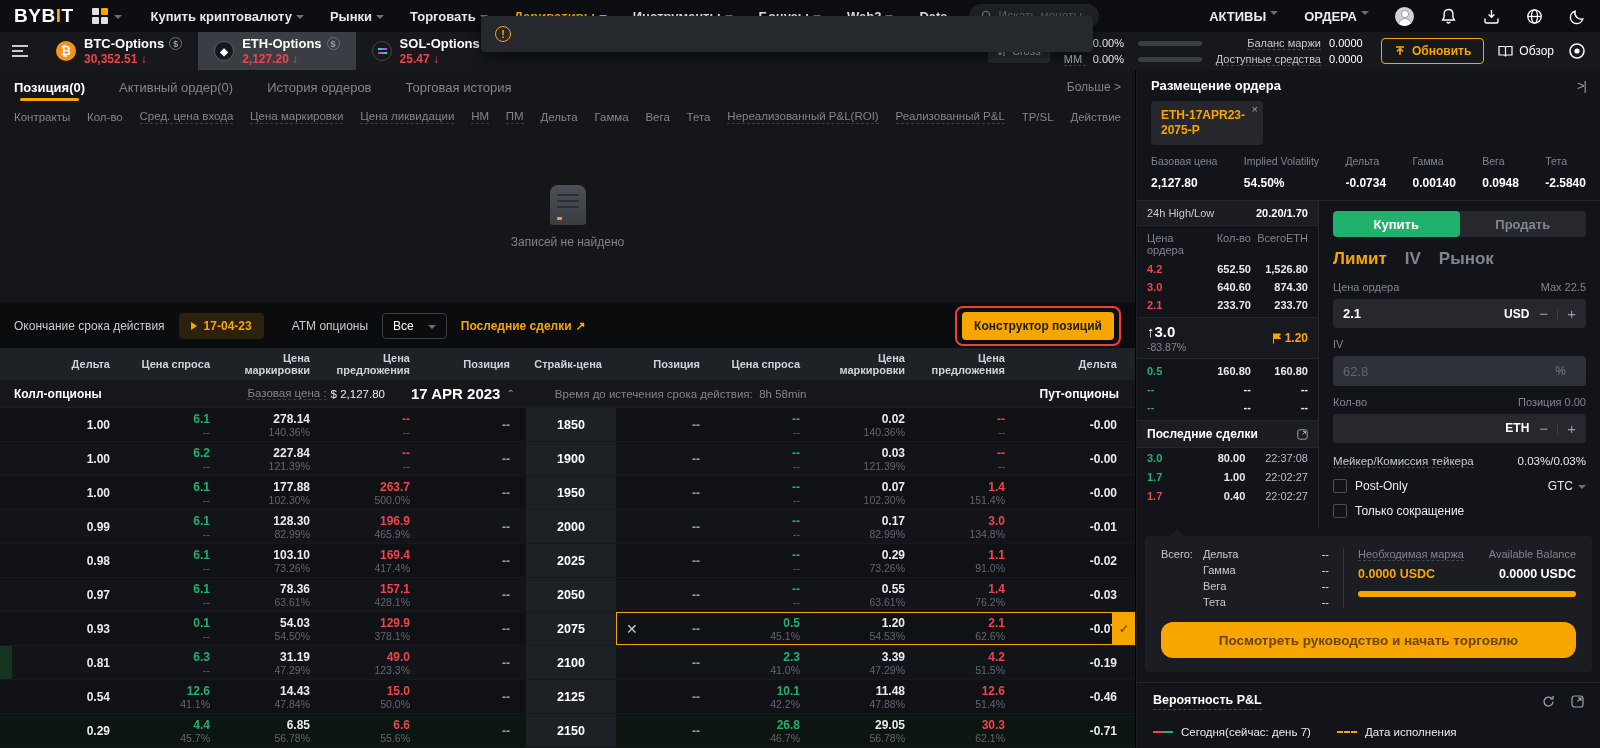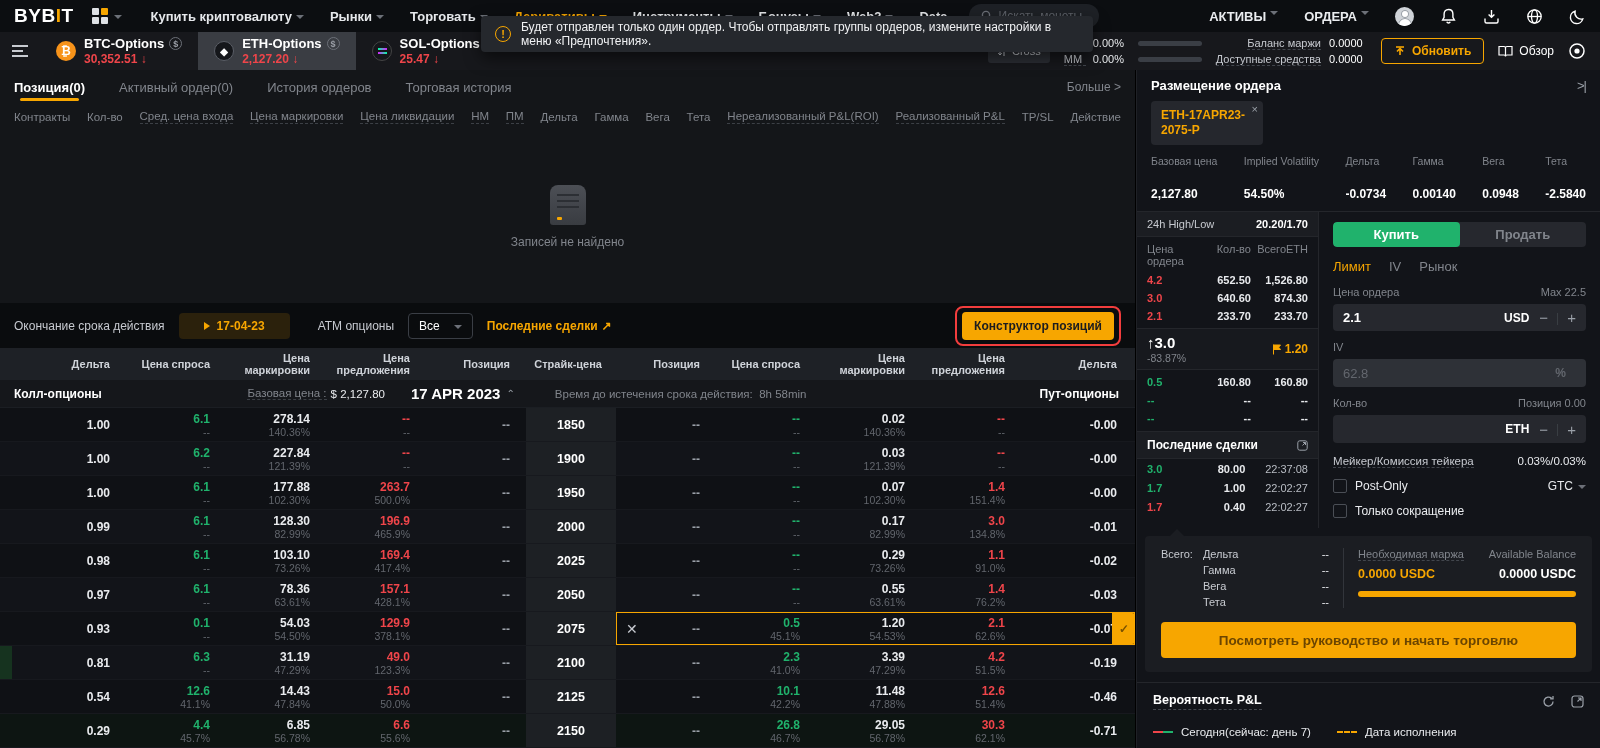--- a/index.html
+++ b/index.html
@@ -93,21 +93,21 @@
   .pempty{height:173px;display:flex;flex-direction:column;align-items:center;justify-content:center;gap:10px}
   .pempty .fico{width:36px;height:40px;background:linear-gradient(#4c4f55,#393c41);border-radius:8px 8px 3px 3px;position:relative}
   .pempty .fico:before{content:"";position:absolute;left:7px;top:9px;right:7px;height:2px;background:#2c2f34;box-shadow:0 6px 0 #2c2f34,0 12px 0 #2c2f34}
   .pempty .fico:after{content:"";position:absolute;left:7px;bottom:5px;width:5px;height:3px;background:var(--orange);border-radius:1px}
   .pempty .t{color:var(--t2);font-size:12px}
 
   
   .chain{flex:1;background:#0a0c0e;display:flex;flex-direction:column}
   .cfilter{height:45px;display:flex;align-items:center;padding:0 14px;gap:14px}
   .cfilter .lab{color:#c7cad0;font-size:12px}
-  .datechip{display:flex;align-items:center;gap:7px;background:rgba(247,166,0,.14);border-radius:4px;padding:6px 25px;cursor:pointer}
+  .datechip{display:flex;align-items:center;gap:7px;background:rgba(247,166,0,.14);border-radius:4px;padding:6px 12px;cursor:pointer}
   .datechip .tri{width:0;height:0;border-top:4px solid transparent;border-bottom:4px solid transparent;border-left:6px solid var(--orange)}
   .datechip .dt{color:var(--orange);font-weight:bold;font-size:12px}
   .seldd{display:flex;align-items:center;gap:14px;border:1px solid #3a3e45;border-radius:4px;padding:5px 10px;color:#fff;font-size:12px;cursor:pointer}
   .linkor{color:var(--orange);font-size:12px;font-weight:bold;cursor:pointer;display:flex;gap:4px;align-items:center}
   .cfilter .grow{flex:1}
   .redbox{border:2px solid #f23d3d;border-radius:8px;padding:4px 5px}
   .buildbtn{background:var(--orange);color:#1b1c1f;font-weight:bold;font-size:12px;border-radius:4px;padding:7px 12px;cursor:pointer;white-space:nowrap}
 
   
   .chead{height:32px;background:#1e2126;display:flex;align-items:center}
@@ -143,21 +143,21 @@
 
   
   .panel{flex:1;background:#121419;border-left:1px solid #1f2126;display:flex;flex-direction:column;position:relative}
   .phead{display:flex;align-items:center;justify-content:space-between;padding:8px 14px 4px}
   .phead .t{font-weight:bold;font-size:13px;color:#fff}
   .collapse{color:#9aa0a8;font-size:13px;cursor:pointer;letter-spacing:-1px}
   .chip{margin:4px 14px 0;width:112px;background:#25272d;border-radius:4px;padding:7px 10px;position:relative;cursor:pointer}
   .chip .cc{color:var(--orange);font-weight:bold;font-size:12px;line-height:15px;word-break:break-word}
   .chip .x{position:absolute;right:5px;top:2px;color:#9aa0a8;font-size:11px;cursor:pointer}
   .greeks{display:flex;padding:10px 14px 10px;gap:0;justify-content:space-between;border-bottom:1px solid var(--line)}
-  .gk{display:flex;flex-direction:column;gap:20px}
+  .gk{display:flex;flex-direction:column;gap:9px}
   .gk .l{font-size:10.5px;color:var(--t2);white-space:nowrap}
   .gk .v{font-size:12px;font-weight:bold;color:#fff}
   .pbody{display:flex;flex:1;min-height:0}
   
   .book{width:182px;border-right:1px solid var(--line);display:flex;flex-direction:column;font-size:11px}
   .hlrow{display:flex;justify-content:space-between;align-items:center;background:#1b1d22;padding:6px 10px;border-bottom:1px solid var(--line)}
   .hlrow .l{color:#c7cad0}.hlrow .v{color:#fff;font-weight:bold}
   .bcols{display:flex;padding:6px 10px 4px;color:var(--t2)}
   .bcols .c1{width:52px;line-height:12px}.bcols .c2{flex:1;text-align:right}.bcols .c3{flex:1.1;text-align:right}
   .brow{display:flex;padding:3px 10px;font-weight:bold}
@@ -173,21 +173,21 @@
   .trow .c1{width:46px;font-weight:bold}
   .trow.buy .c1{color:var(--green)}.trow.sell .c1{color:var(--red)}
   .trow .c2{flex:1;text-align:right;color:#e9ebee;font-weight:bold}
   .trow .c3{flex:1.2;text-align:right;color:#b9bdc4}
   
   .form{flex:1;padding:10px 14px;display:flex;flex-direction:column}
   .bs{display:flex;background:#26282e;border-radius:4px;height:32px;overflow:hidden}
   .bs .b{flex:1;display:flex;align-items:center;justify-content:center;font-weight:bold;font-size:13px;color:var(--t2);cursor:pointer}
   .bs .b.buy{background:var(--green);color:#fff;border-radius:4px}
   .ttabs{display:flex;gap:18px;margin:12px 0 2px}
-  .ttab{font-size:13px;color:var(--t2);font-weight:normal;cursor:pointer}
+  .ttab{font-size:17px;color:var(--t2);font-weight:bold;cursor:pointer}
   .ttab.active{color:var(--orange)}
   .lblrow{display:flex;justify-content:space-between;margin-top:10px;font-size:11px;color:var(--t2)}
   .inp{display:flex;align-items:center;background:#26282e;border-radius:4px;height:36px;padding:0 10px;margin-top:6px}
   .inp .val{flex:1;font-size:13px;font-weight:bold;color:#fff}
   .inp .ph{flex:1;font-size:13px;color:#63676e}
   .inp .unit{font-weight:bold;font-size:12px;color:#fff;margin-right:10px}
   .inp .unit.mut{color:#63676e}
   .stepper{display:flex;align-items:center;gap:8px;color:#9aa0a8;font-size:15px}
   .stepper .sep{color:#3c4046;font-size:12px}
   .inp.dis{background:#2e3137}
@@ -207,21 +207,21 @@
   .sgrows{flex:1;display:flex;flex-direction:column;gap:4px}
   .sgrow{display:flex;justify-content:space-between;color:#c7cad0}
   .sgrow .v{color:#e9ebee}
   .sdiv{width:1px;background:#32353b;margin:0 14px}
   .smr{flex:1}
   .smr .r1{display:flex;justify-content:space-between;font-size:11px;color:var(--t2)}
   .smr .r1 .l{border-bottom:1px dashed #42464d}
   .smr .r2{display:flex;justify-content:space-between;margin-top:6px;font-weight:bold;font-size:12.5px}
   .smr .r2 .l{color:var(--orange)}.smr .r2 .v{color:#fff}
   .smr .bar{height:6px;border-radius:3px;background:var(--orange);margin-top:10px}
-  .cta{margin-top:14px;background:var(--orange);border-radius:4px;height:36px;display:flex;align-items:center;justify-content:center;
+  .cta{margin-top:14px;background:var(--orange);border-radius:12px;height:36px;display:flex;align-items:center;justify-content:center;
        font-weight:bold;font-size:13.5px;color:#6b4500;cursor:pointer}
   
   .pnl{margin-top:10px;border-top:1px solid var(--line);padding:10px 16px}
   .pnlhd{display:flex;justify-content:space-between;align-items:center}
   .pnlhd .t{font-weight:bold;font-size:12.5px;color:#fff;border-bottom:1px dashed #42464d;padding-bottom:2px}
   .pnlhd .ic{display:flex;gap:16px;color:#9aa0a8}
   .legend{display:flex;gap:26px;margin-top:16px;align-items:center}
   .lg{display:flex;align-items:center;gap:8px;font-size:11.5px;color:#e9ebee}
   .lg-line{width:20px;height:2px;background:linear-gradient(90deg,var(--red) 50%,var(--green) 50%)}
   .lg-dash{width:20px;border-top:2px dashed var(--orange)}
@@ -306,21 +306,20 @@
           <line x1="1.8" y1="8.5" x2="15.2" y2="8.5" stroke="#fff" stroke-width="1.3"></line>
         </svg>
       <svg class="icon16" viewBox="0 0 17 17">
           <path d="M13.8 10.9A6.3 6.3 0 0 1 6.1 3.2a6.3 6.3 0 1 0 7.7 7.7z" fill="none" stroke="#fff" stroke-width="1.4"></path>
         </svg>
     </div>
   </header>
 
   <div class="toast">
     <span class="warn">!</span>
-    <span class="txt">Будет отправлен только один ордер. Чтобы отправлять группы ордеров, измените настройки в меню «Предпочтения».</span>
   </div>
 
   <div class="marketbar">
     <div class="burger">
         <i></i>
         <i></i>
         <i></i>
       </div>
     <div id="market-tabs" style="display:flex">
         <div class="mtab">

